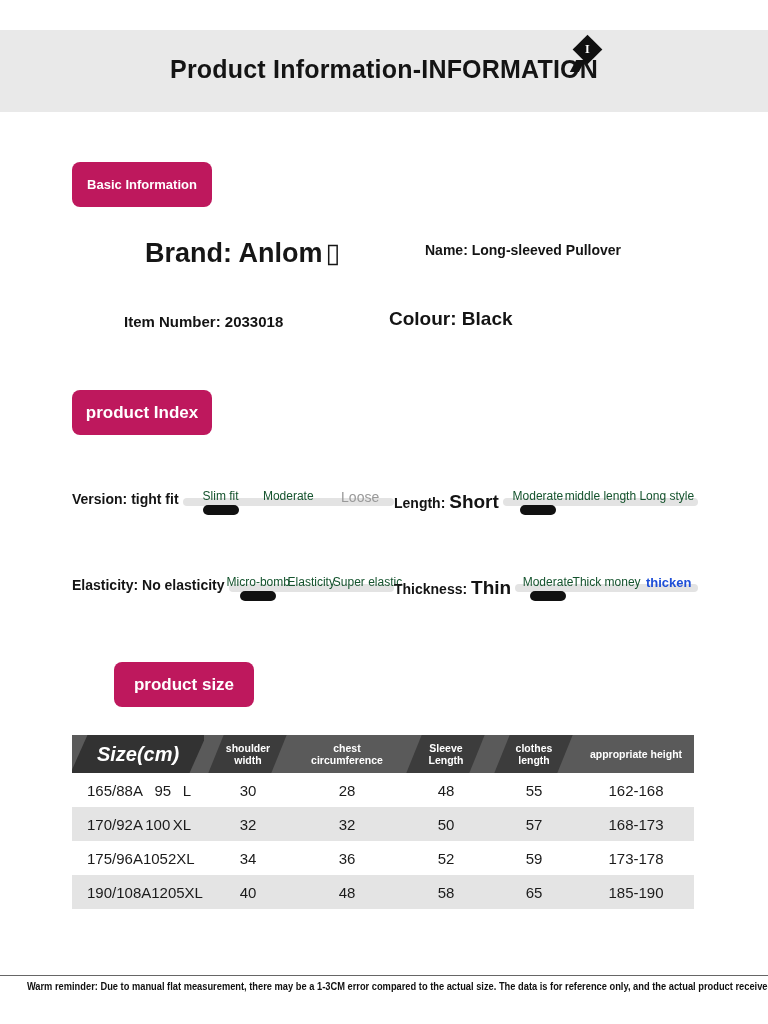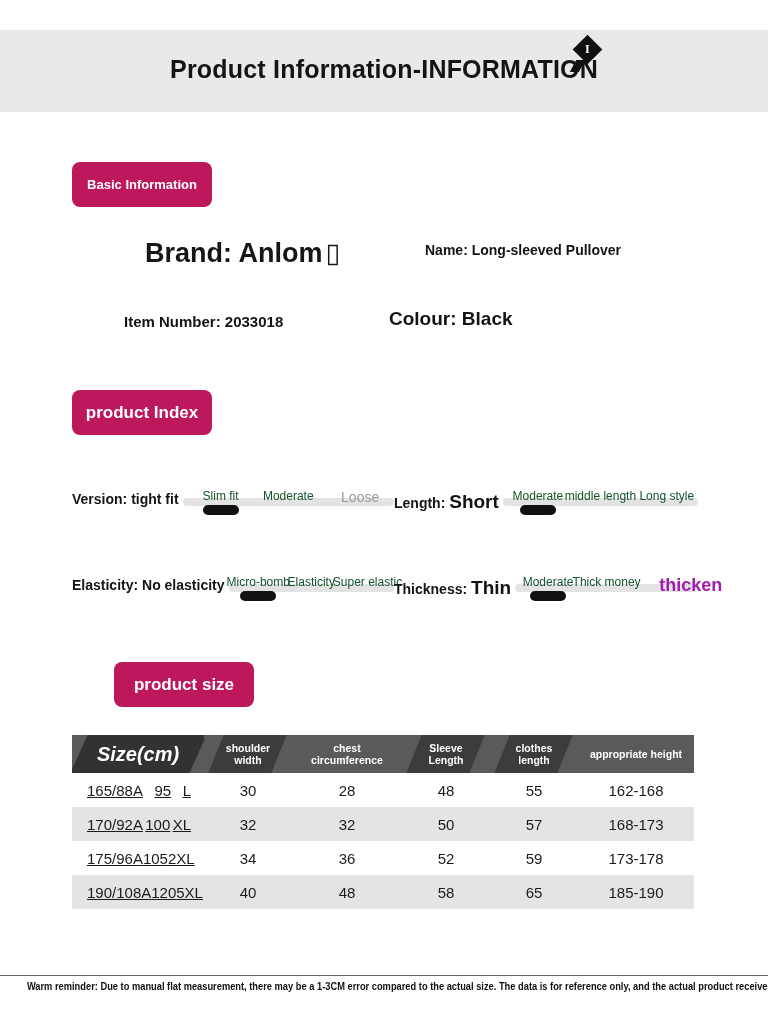--- a/index.html
+++ b/index.html
@@ -31,21 +31,21 @@
   .colour { position: absolute; left: 389px; top: 308px; font-size: 19px; font-weight: 600; }
 
   
   .sliders { position: absolute; left: 72px; top: 486px; width: 626px; display: grid; grid-template-columns: 322px 304px; row-gap: 48px; }
   .slider { display: flex; align-items: flex-start; height: 38px; }
   .slider-label { font-weight: 700; font-size: 14px; white-space: nowrap; padding-top: 5px; position: relative; z-index: 2; }
   .label-value-large { font-size: 19px; text-align: center; }
   .slider-zone { position: relative; flex: 1 1 auto; height: 38px; margin-left: 4px; }
   .slider-track { position: absolute; left: 0; right: 0; top: 12px; height: 8px; background: #e3e3e3; border-radius: 4px; }
   .slider-opt { position: absolute; top: 3px; transform: translateX(-50%); font-size: 12px; color: #14532d; white-space: nowrap; z-index: 1; }
-  .opt-bold { font-weight: 700; color: #a21caf; font-size: 18px; margin-left: 22px; }
+  .opt-bold { font-weight: 700; color: #1d4ed8; font-size: 13px; }
   .opt-muted { color: #999; font-size: 14px; }
   .slider-handle { position: absolute; top: 19px; width: 36px; height: 10px; background: #111; border-radius: 5px; z-index: 2; }
 
   
   .size-table { position: absolute; left: 72px; top: 735px; width: 622px; border-collapse: collapse; table-layout: fixed; }
   .size-table th:nth-child(1), .size-table td:nth-child(1) { width: 132px; }
   .size-table th:nth-child(2), .size-table td:nth-child(2) { width: 88px; }
   .size-table th:nth-child(3), .size-table td:nth-child(3) { width: 110px; }
   .size-table th:nth-child(4), .size-table td:nth-child(4) { width: 88px; }
   .size-table th:nth-child(5), .size-table td:nth-child(5) { width: 88px; }
@@ -53,21 +53,21 @@
   .size-table thead th {
     background: #5a5a5a; height: 38px; color: #fff; font-size: 10.5px; font-weight: 600;
     position: relative; overflow: hidden; white-space: pre-line; line-height: 1.15; vertical-align: middle; text-align: center;
   }
   .size-table thead th > span { position: relative; z-index: 1; }
   .size-table th.accent::before { content: ""; position: absolute; top: -8px; bottom: -8px; left: 14%; right: 14%; background: #3c3c3c; transform: skewX(-22deg); }
   .size-table th.size-col { font-size: 20px; font-weight: 700; font-style: italic; }
   .size-table th.size-col::before { left: 5%; right: 5%; background: #323232; transform: skewX(-24deg); }
   .size-table tbody td { height: 34px; text-align: center; font-size: 15px; color: #1b1b1b; font-weight: 400; }
   .size-table tbody tr:nth-child(even) { background: #e4e4e4; }
-  .size-cell-wrap { display: flex; justify-content: space-between; align-items: flex-start; padding: 0 12px 0 14px; text-decoration: underline; }
+  .size-cell-wrap { display: flex; justify-content: space-between; align-items: flex-start; padding: 0 12px 0 14px; }
 
   
   .footer-line { position: absolute; left: 0; right: 0; top: 975px; border-top: 1px solid #666; }
   .footer { position: absolute; left: 0; top: 981px; width: 768px; text-align: center; font-size: 10px; font-weight: 700; color: #111; white-space: nowrap; transform: scaleX(.93); transform-origin: 384px 0; }
 </style>
 </head>
 <body>
 
 <div class="page">
 

